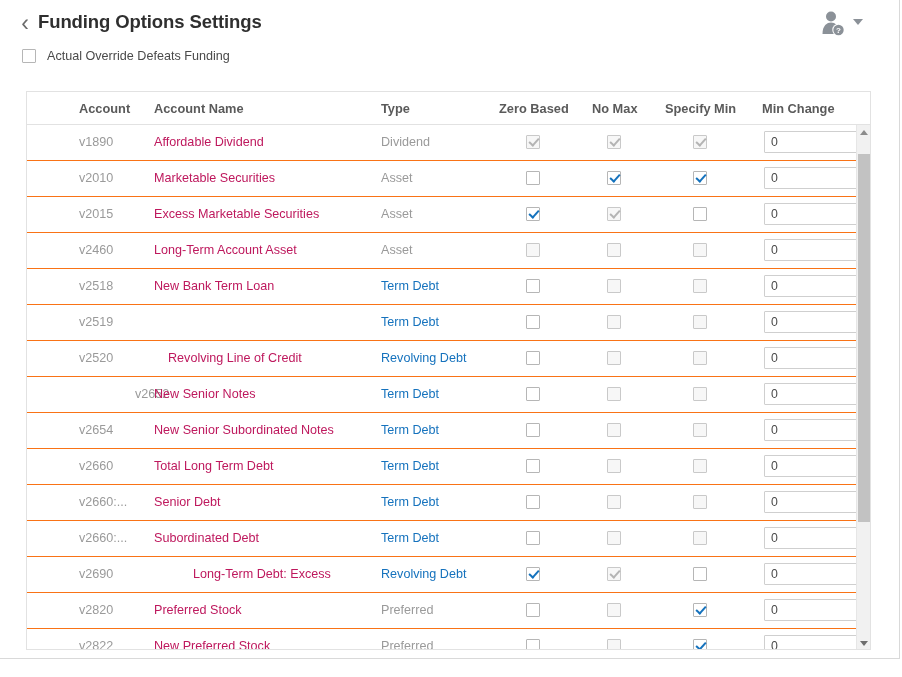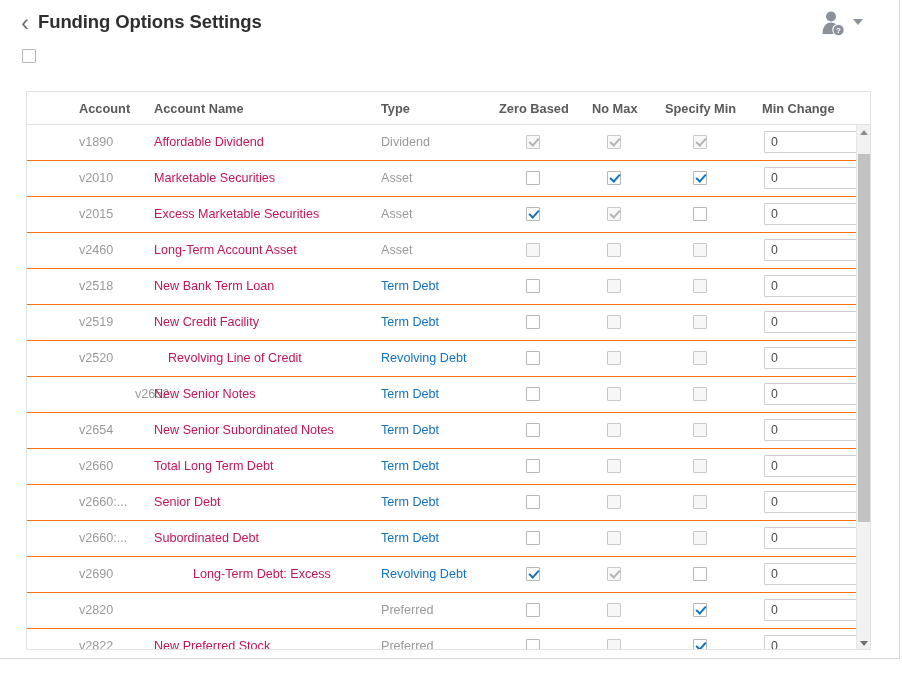--- a/index.html
+++ b/index.html
@@ -254,20 +254,21 @@
       <path d="M7.5 26 C7.5 17.5 12 14.5 16 14.5 C20 14.5 24.5 17.5 24.5 26 Z" fill="#8b9198"></path>
       <circle cx="23.5" cy="22" r="6.2" fill="#ffffff"></circle>
       <circle cx="23.5" cy="22" r="5.2" fill="#8b9198"></circle>
       <text x="23.5" y="25.3" font-family="Liberation Sans, sans-serif" font-size="8" font-weight="bold" fill="#ffffff" text-anchor="middle">?</text>
       <polygon points="38,11 48,11 43,17" fill="#8b9198"></polygon>
     </svg>
   </div>
 
   <div class="top-check-row">
     <span class="cb" id="top-cb"></span>
+    <span class="top-check-label">Actual Override Defeats Funding</span>
   </div>
 
   <div class="table-panel">
     <div class="thead" id="thead">
         <div class="th" style="left: 52px;">Account</div>
         <div class="th" style="left: 127px;">Account Name</div>
         <div class="th" style="left: 354px;">Type</div>
         <div class="th" style="left: 472px;">Zero Based</div>
         <div class="th" style="left: 565px;">No Max</div>
         <div class="th" style="left: 638px;">Specify Min</div>
@@ -315,21 +316,20 @@
             <div class="cell c-account" style="left: 52px;">v2518</div>
             <div class="cell c-name" style="left: 127px;">New Bank Term Loan</div>
             <div class="cell c-type link" style="left: 354px;">Term Debt</div>
             <div class="cell-cb" style="left: 499px;"><span class="cb"></span></div>
             <div class="cell-cb" style="left: 580px;"><span class="cb disabled"></span></div>
             <div class="cell-cb" style="left: 666px;"><span class="cb disabled"></span></div>
             <div class="minchange-wrap" style="left: 737px;"><input class="minchange" type="text" value="0" style=""></div>
           </div>
           <div class="row">
             <div class="cell c-account" style="left: 52px;">v2519</div>
-            <div class="cell c-name" style="left: 127px;">New Credit Facility</div>
             <div class="cell c-type link" style="left: 354px;">Term Debt</div>
             <div class="cell-cb" style="left: 499px;"><span class="cb"></span></div>
             <div class="cell-cb" style="left: 580px;"><span class="cb disabled"></span></div>
             <div class="cell-cb" style="left: 666px;"><span class="cb disabled"></span></div>
             <div class="minchange-wrap" style="left: 737px;"><input class="minchange" type="text" value="0" style=""></div>
           </div>
           <div class="row">
             <div class="cell c-account" style="left: 52px;">v2520</div>
             <div class="cell c-name" style="left: 141px;">Revolving Line of Credit</div>
             <div class="cell c-type link" style="left: 354px;">Revolving Debt</div>
@@ -387,20 +387,21 @@
             <div class="cell c-account" style="left: 52px;">v2690</div>
             <div class="cell c-name" style="left: 127px; margin-left: 39px;">Long-Term Debt: Excess</div>
             <div class="cell c-type link" style="left: 354px;">Revolving Debt</div>
             <div class="cell-cb" style="left: 499px;"><span class="cb checked"></span></div>
             <div class="cell-cb" style="left: 580px;"><span class="cb checked disabled"></span></div>
             <div class="cell-cb" style="left: 666px;"><span class="cb"></span></div>
             <div class="minchange-wrap" style="left: 737px;"><input class="minchange" type="text" value="0" style=""></div>
           </div>
           <div class="row">
             <div class="cell c-account" style="left: 52px;">v2820</div>
+            <div class="cell c-name" style="left: 127px;">Preferred Stock</div>
             <div class="cell c-type" style="left: 354px;">Preferred</div>
             <div class="cell-cb" style="left: 499px;"><span class="cb"></span></div>
             <div class="cell-cb" style="left: 580px;"><span class="cb disabled"></span></div>
             <div class="cell-cb" style="left: 666px;"><span class="cb checked"></span></div>
             <div class="minchange-wrap" style="left: 737px;"><input class="minchange" type="text" value="0" style=""></div>
           </div>
           <div class="row">
             <div class="cell c-account" style="left: 52px;">v2822</div>
             <div class="cell c-name" style="left: 127px;">New Preferred Stock</div>
             <div class="cell c-type" style="left: 354px;">Preferred</div>

